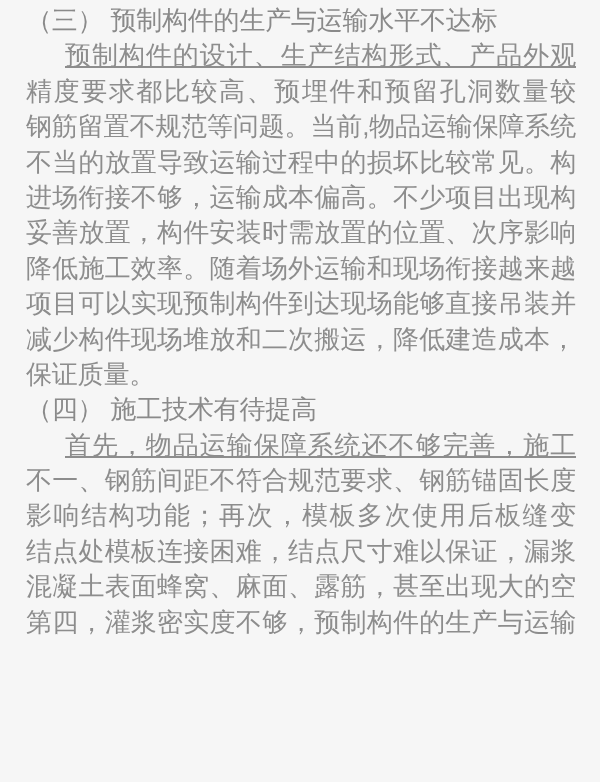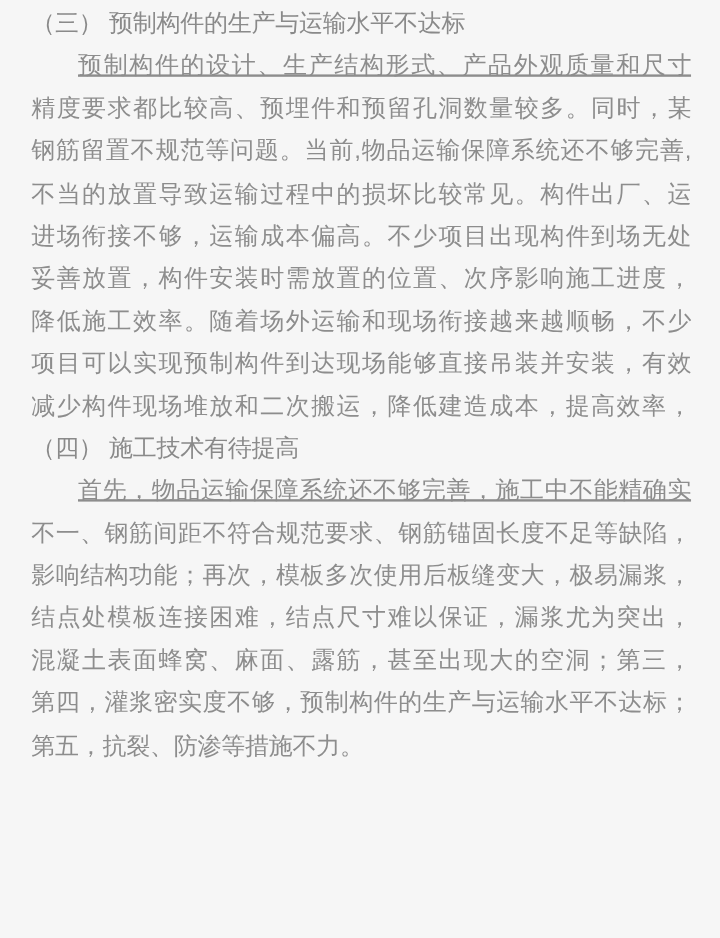--- a/index.html
+++ b/index.html
@@ -14,21 +14,21 @@
     overflow: hidden;
   }
   .page {
     box-sizing: border-box;
     width: 600px;
     height: 782px;
     padding: 3px 24px 0 26px;
     background: #f6f6f6;
   }
   .line {
-    font-size: 20px;
+    font-size: 26px;
     line-height: 35.4px;
     height: 35.4px;
     letter-spacing: -0.2px;
     color: #8d8d8d;
     overflow: hidden;
     white-space: nowrap;
     text-align: left;
   }
   
   .fill {
@@ -52,21 +52,21 @@
   <div class="line heading">（三） 预制构件的生产与运输水平不达标</div>
   <div class="line fill indent">预制构件的设计、生产结构形式、产品外观质量和尺寸</div>
   <div class="line fill">精度要求都比较高、预埋件和预留孔洞数量较多。同时，某</div>
   <div class="line fill">钢筋留置不规范等问题。当前,物品运输保障系统还不够完善,</div>
   <div class="line fill">不当的放置导致运输过程中的损坏比较常见。构件出厂、运输、</div>
   <div class="line fill">进场衔接不够，运输成本偏高。不少项目出现构件到场无处</div>
   <div class="line fill">妥善放置，构件安装时需放置的位置、次序影响施工进度，</div>
   <div class="line fill">降低施工效率。随着场外运输和现场衔接越来越顺畅，不少</div>
   <div class="line fill">项目可以实现预制构件到达现场能够直接吊装并安装，有效</div>
   <div class="line fill">减少构件现场堆放和二次搬运，降低建造成本，提高效率，</div>
+  <div class="line">保证质量。</div>
   <div class="line heading">（四） 施工技术有待提高</div>
   <div class="line fill indent">首先，物品运输保障系统还不够完善，施工中不能精确实</div>
   <div class="line fill">不一、钢筋间距不符合规范要求、钢筋锚固长度不足等缺陷，</div>
   <div class="line fill">影响结构功能；再次，模板多次使用后板缝变大，极易漏浆，</div>
   <div class="line fill">结点处模板连接困难，结点尺寸难以保证，漏浆尤为突出，</div>
   <div class="line fill">混凝土表面蜂窝、麻面、露筋，甚至出现大的空洞；第三，</div>
   <div class="line fill">第四，灌浆密实度不够，预制构件的生产与运输水平不达标；</div>
-  <div class="line">第五，抗裂、防渗等措施不力。</div>
 </div>
 
 </body></html>

